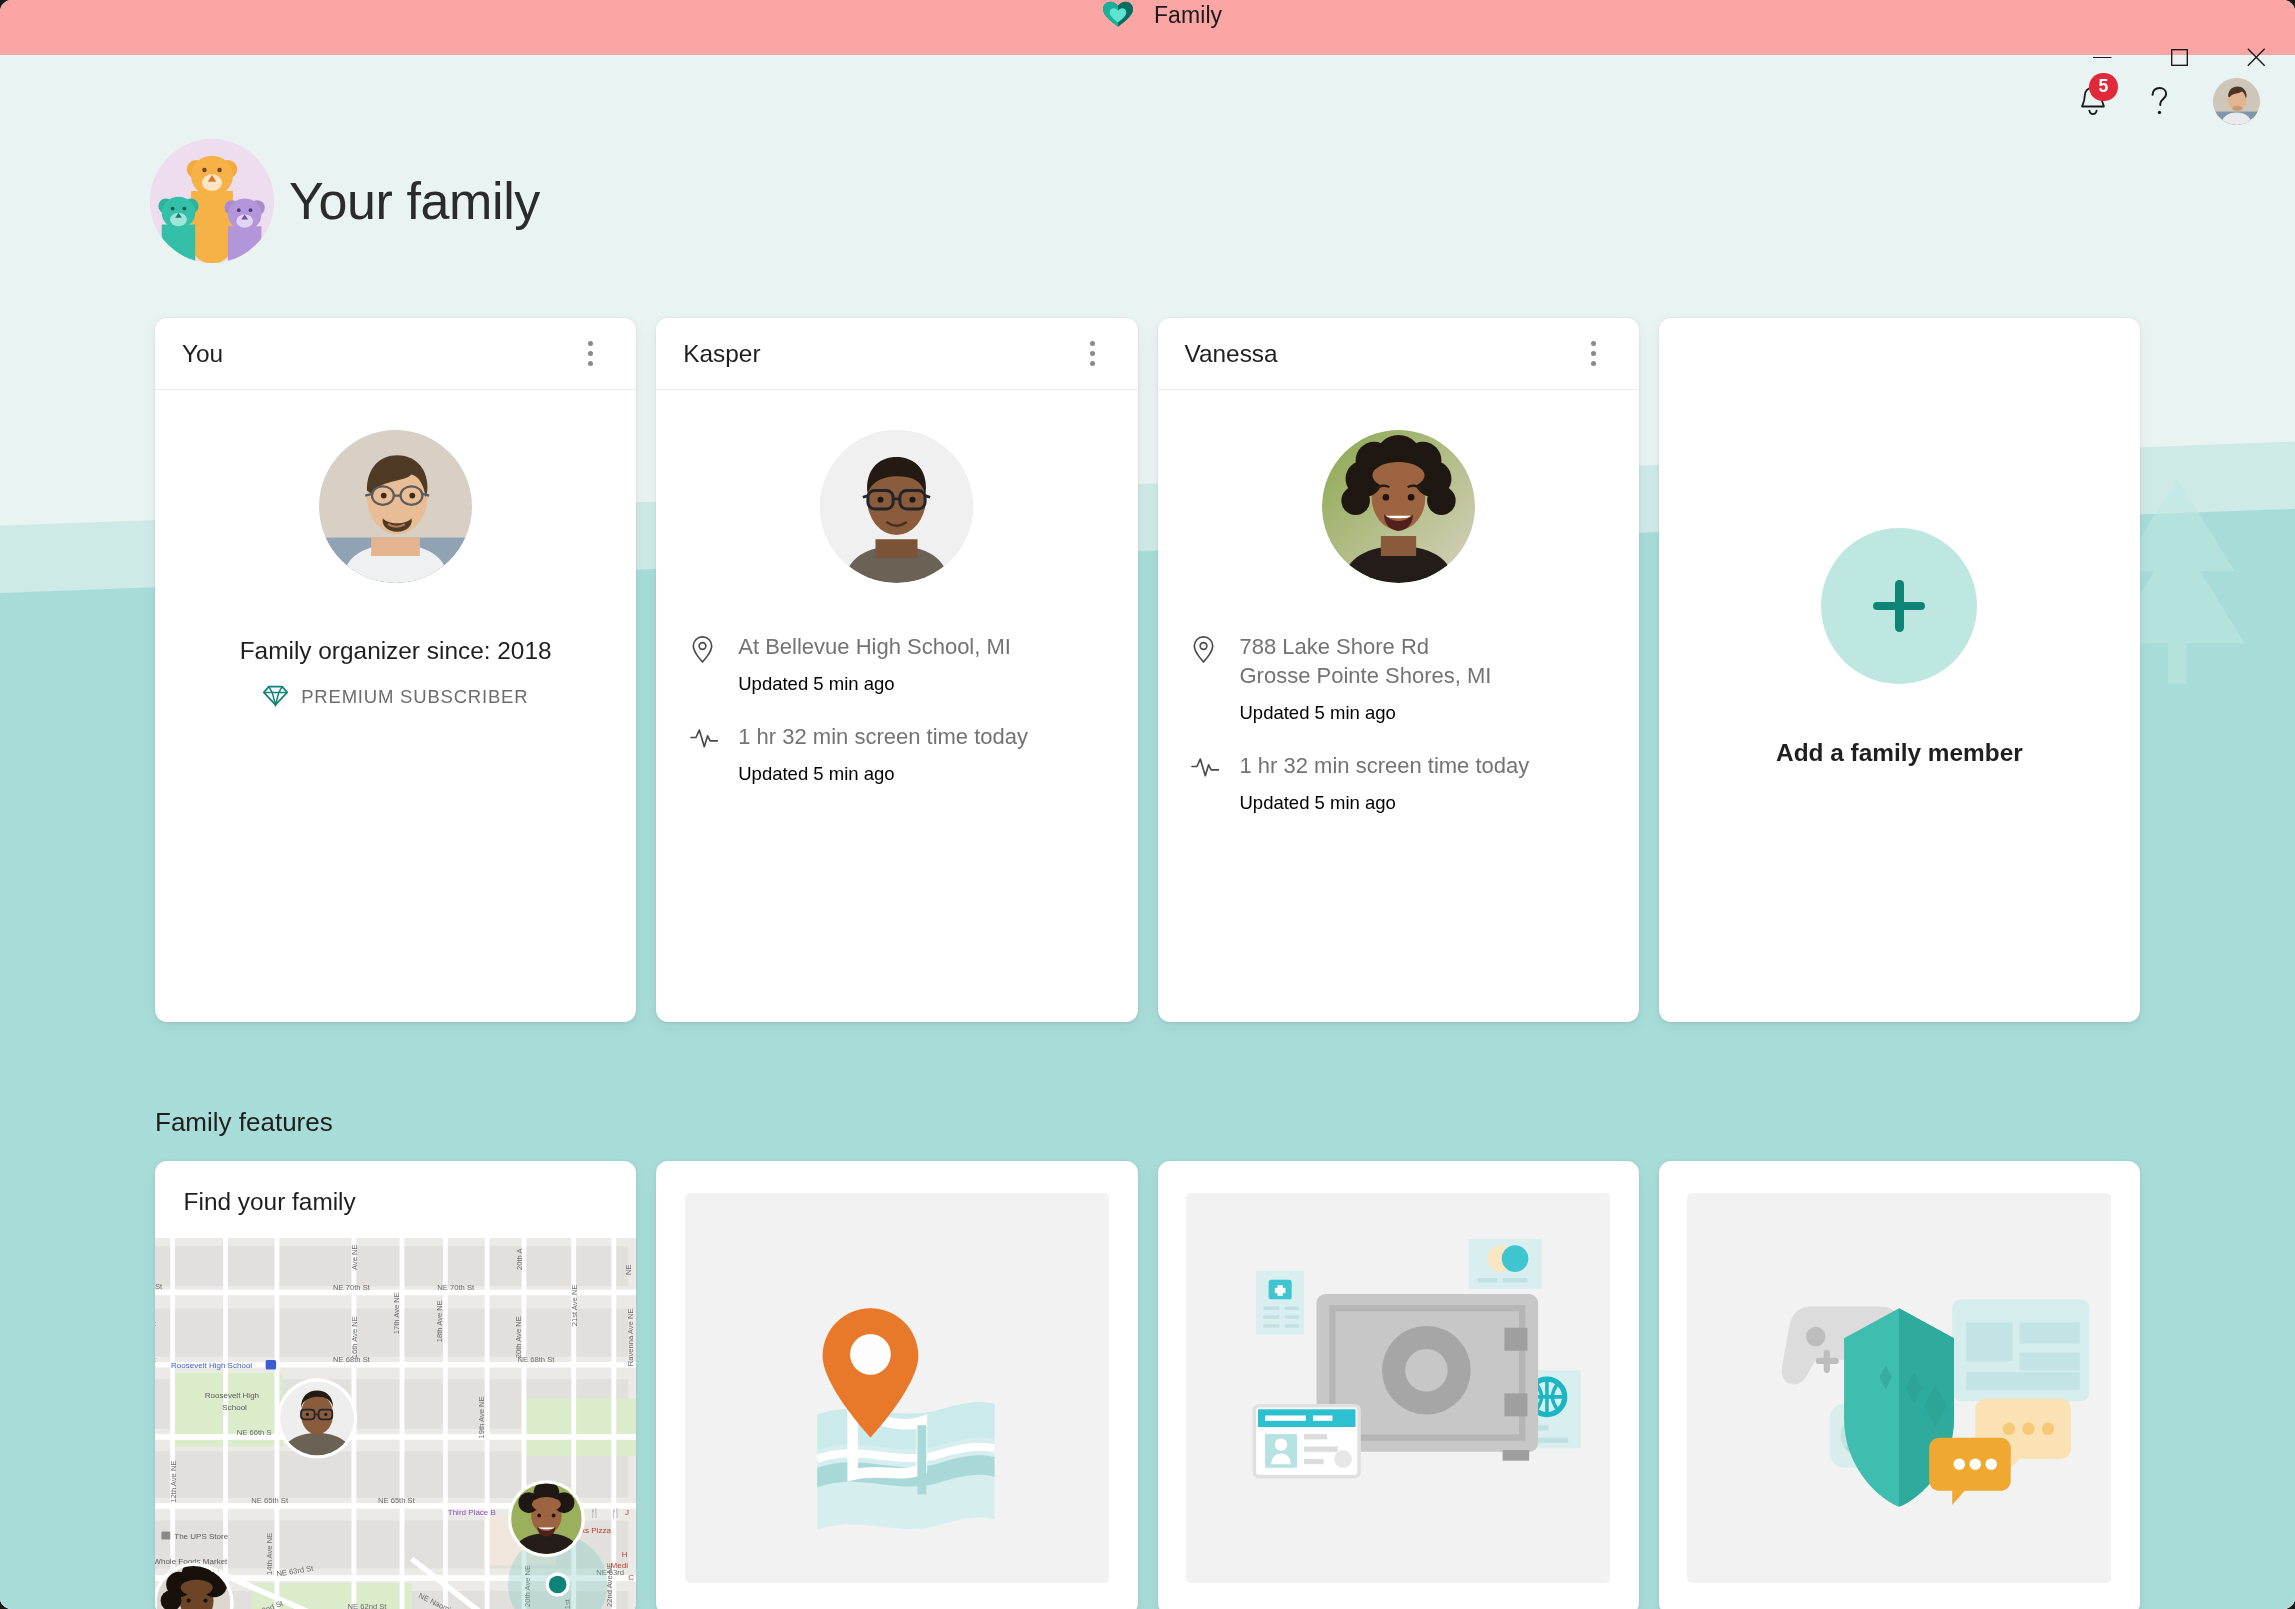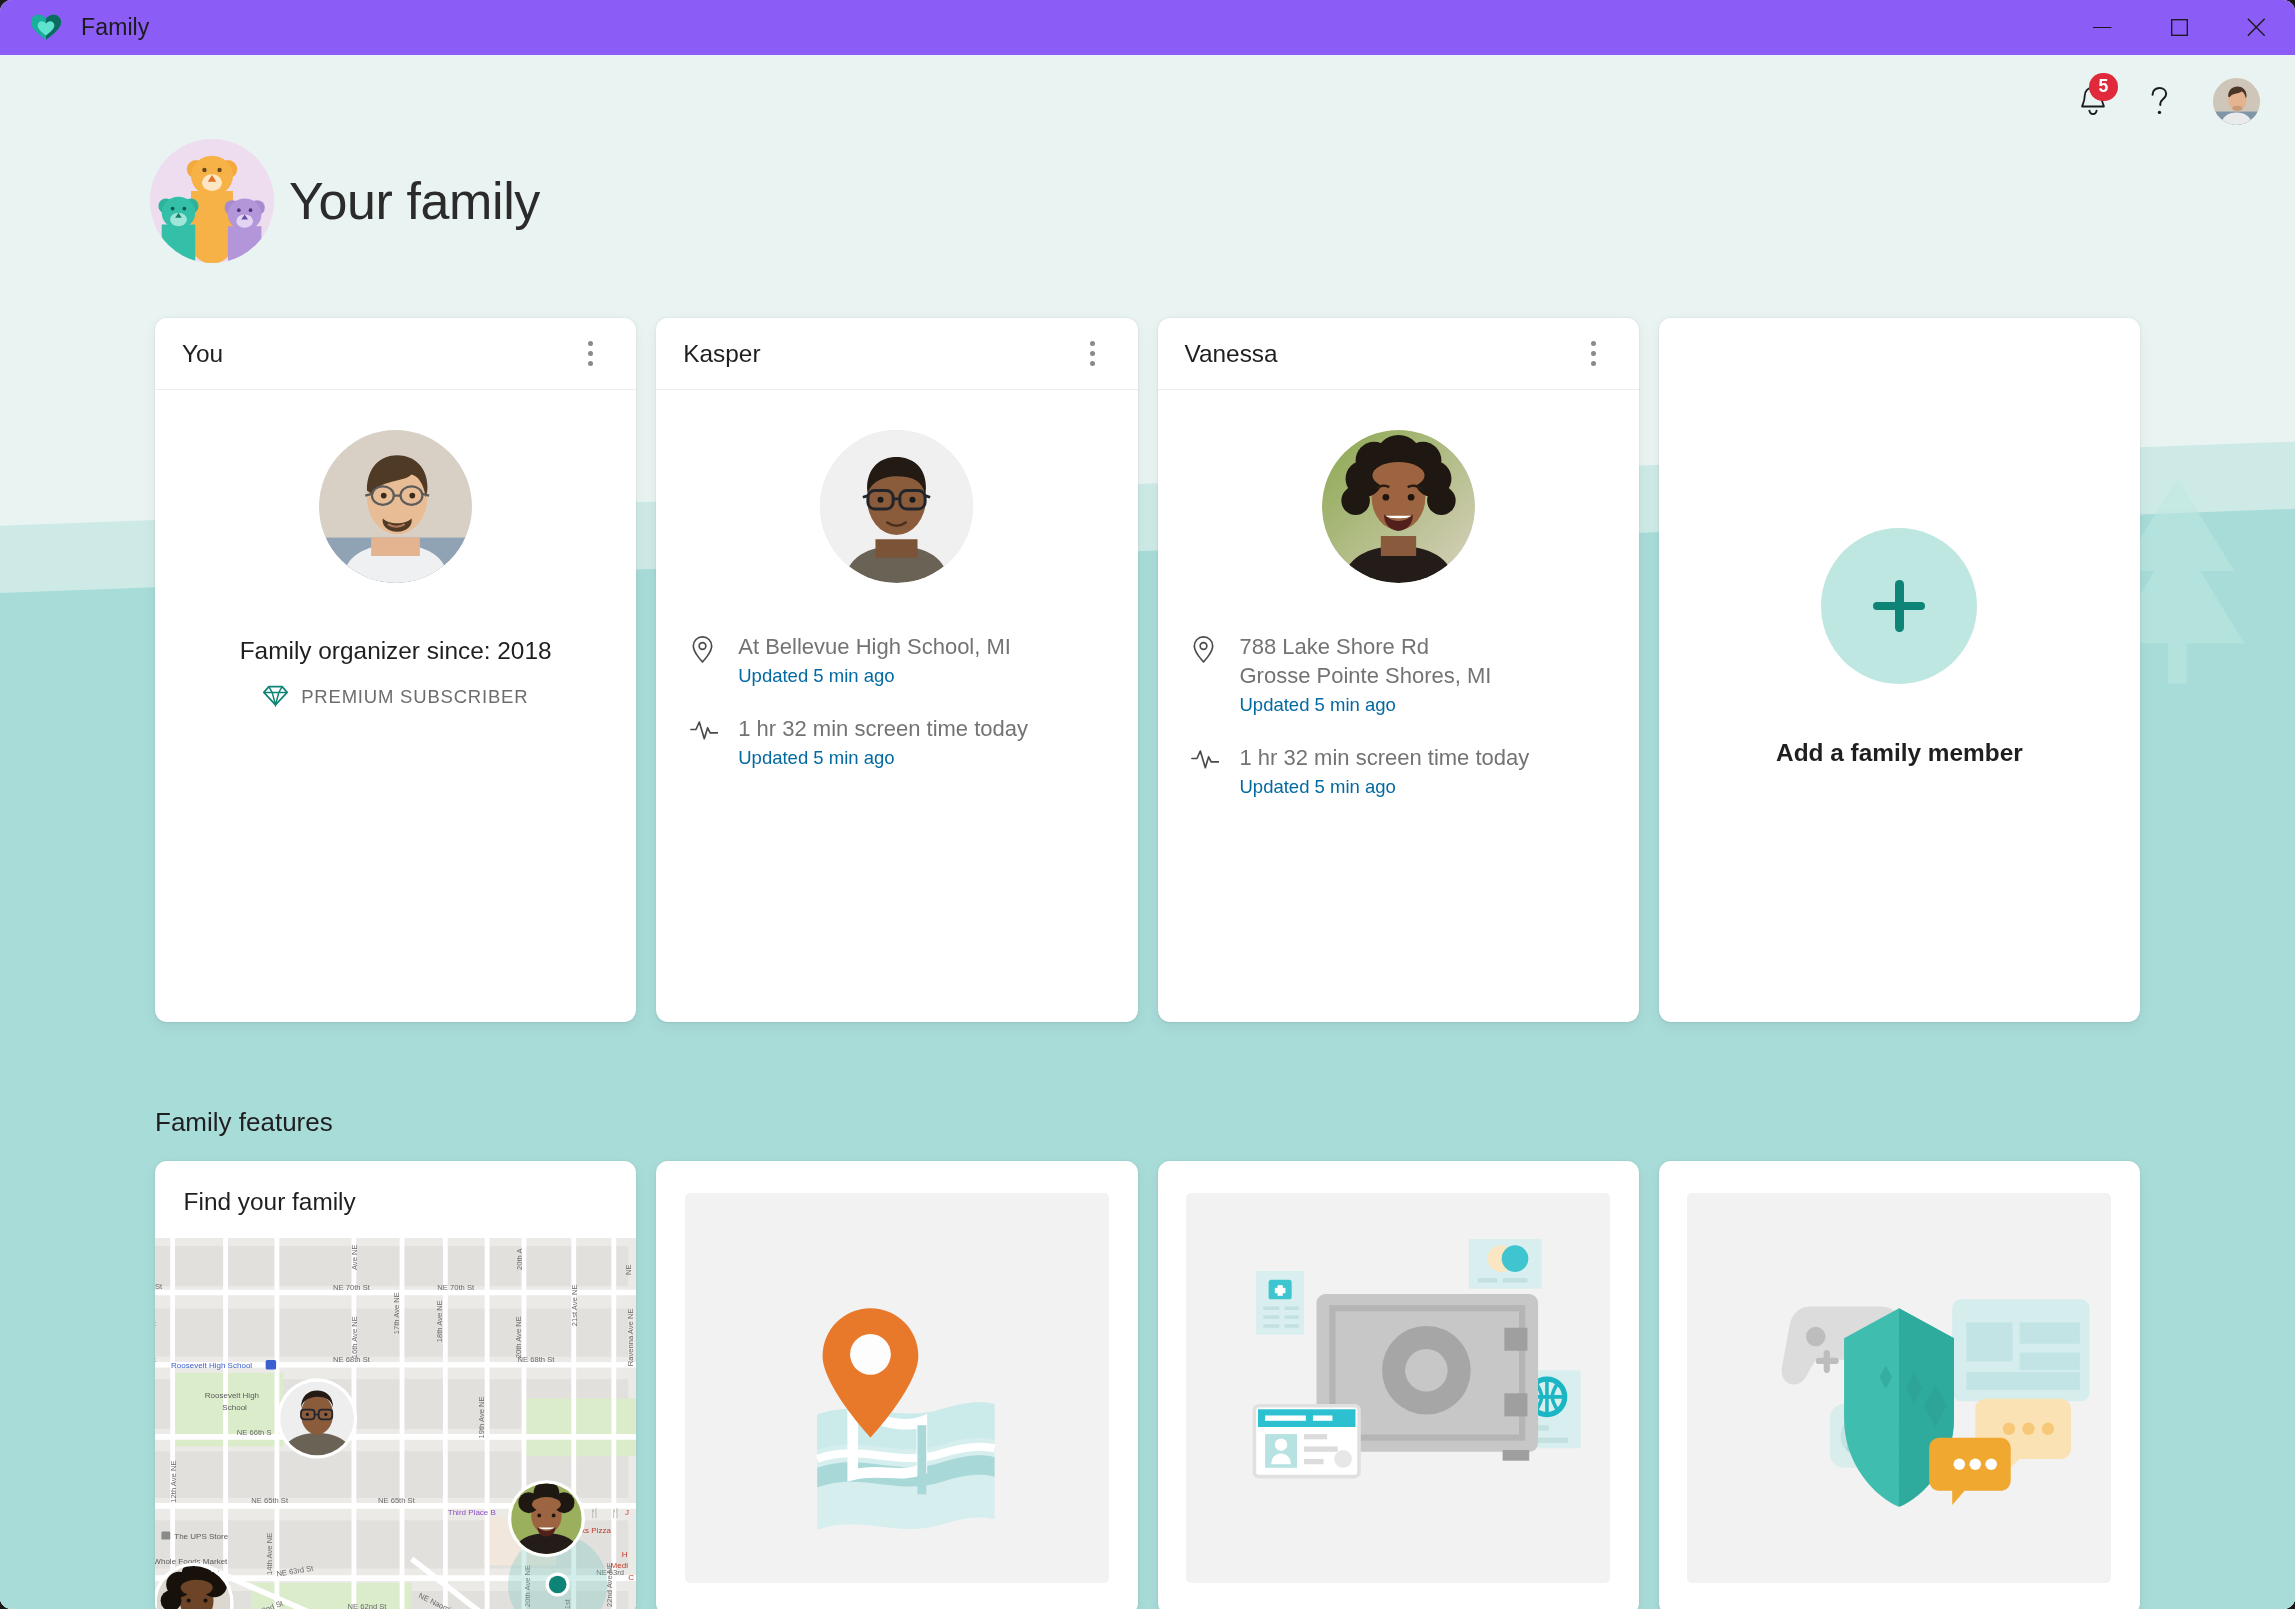--- a/index.html
+++ b/index.html
@@ -11,23 +11,24 @@
   }
   .window {
     position: absolute; inset: 0;
     background: #f3f3f3;
     border-radius: 11.8px;
     overflow: hidden;
   }
   
   .titlebar {
     position: absolute; top: 0; left: 0; right: 0; height: 55px;
-    background: #8b5cf6;
+    background: #fca5a5;
     display: flex; align-items: center;
     z-index: 40;
+    flex-direction: column;
   }
   .title-left { display: flex; align-items: center; gap: 18.5px; padding-left: 28.6px; }
   .app-icon { width: 34px; height: 30px; position: relative; }
   .app-title { font-size: 23px; color: #1b1b1b; letter-spacing: 0.1px; }
   .win-ctrls { margin-left: auto; display: flex; height: 55px; }
   .win-btn {
     width: 77px; height: 55px; display: flex; align-items: center; justify-content: center;
     cursor: default;
   }
   .win-btn svg { display: block; }
@@ -91,21 +92,21 @@
   .photo { width: 153px; height: 153px; border-radius: 50%; overflow: hidden; flex: 0 0 auto; background: #e7e7e7; }
   .photo svg { display: block; width: 100%; height: 100%; }
   .organizer { margin-top: 54px; font-size: 24.4px; color: #1f1f1f; text-align: center; }
   .premium { margin-top: 18.5px; display: flex; align-items: center; gap: 13.4px; }
   .premium-label { font-size: 18.5px; color: #6d6d6d; letter-spacing: 0.8px; }
 
   .info-list { width: 100%; margin-top: 49px; padding-left: 8.4px; }
   .info-row { display: flex; gap: 20px; margin-bottom: 27px; }
   .info-ico { width: 28.6px; flex: 0 0 28.6px; padding-top: 3.4px; }
   .info-main { font-size: 22px; color: #737373; line-height: 1.32; }
-  .info-sub { font-size: 18.5px; color: #0369a1; margin-top: 4px; }
+  .info-sub { font-size: 18.5px; color: #000000; margin-top: 12px; }
 
   .add-card { align-items: center; justify-content: flex-end; font-weight: bold; }
   .add-body { flex: 1; display: flex; flex-direction: column; align-items: center; justify-content: center; padding-bottom: 45px; }
   .add-circle {
     width: 156px; height: 156px; border-radius: 50%; background: #bfe7e1;
     display: flex; align-items: center; justify-content: center; cursor: pointer;
   }
   .plus-h { position: absolute; width: 52px; height: 8.4px; background: #0d8476; border-radius: 4.2px; }
   .plus-v { position: absolute; width: 8.4px; height: 52px; background: #0d8476; border-radius: 4.2px; }
   .plus-wrap { position: relative; width: 52px; height: 52px; display: flex; align-items: center; justify-content: center; }

